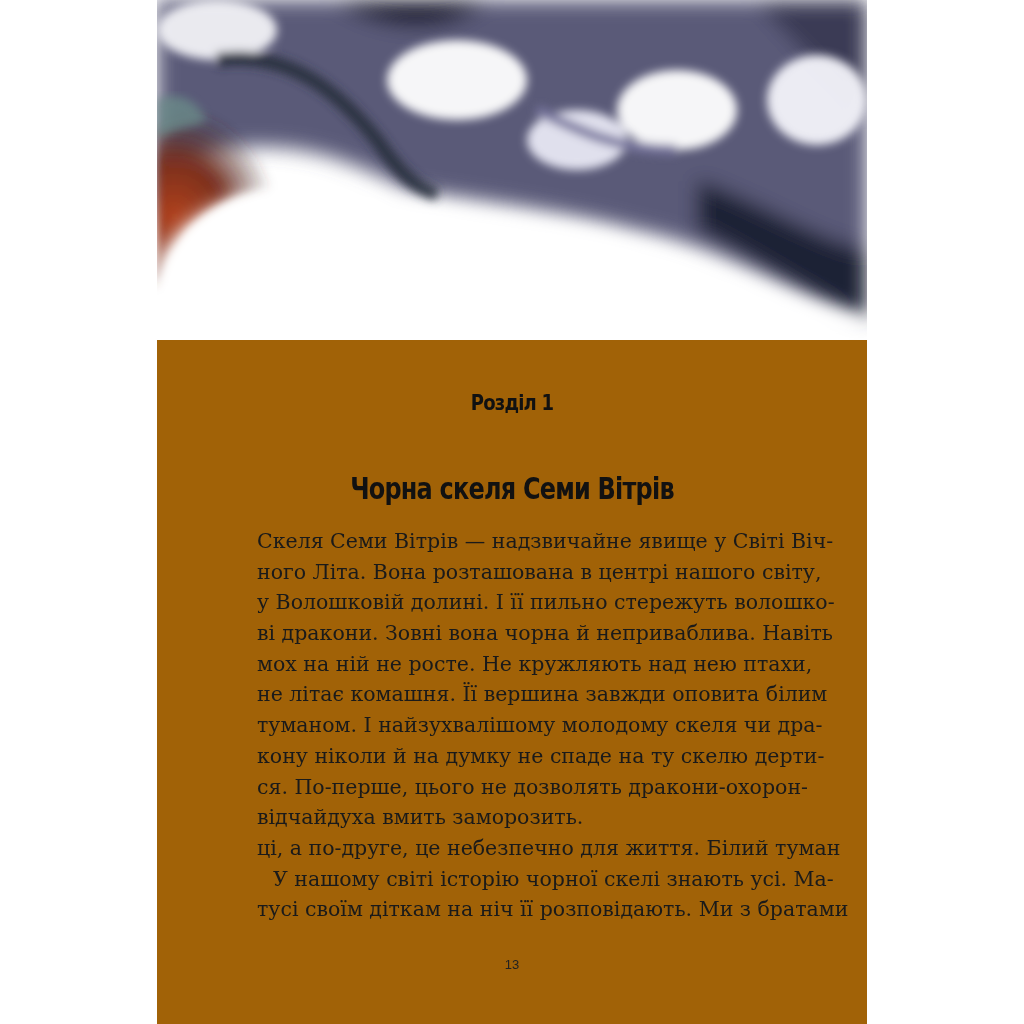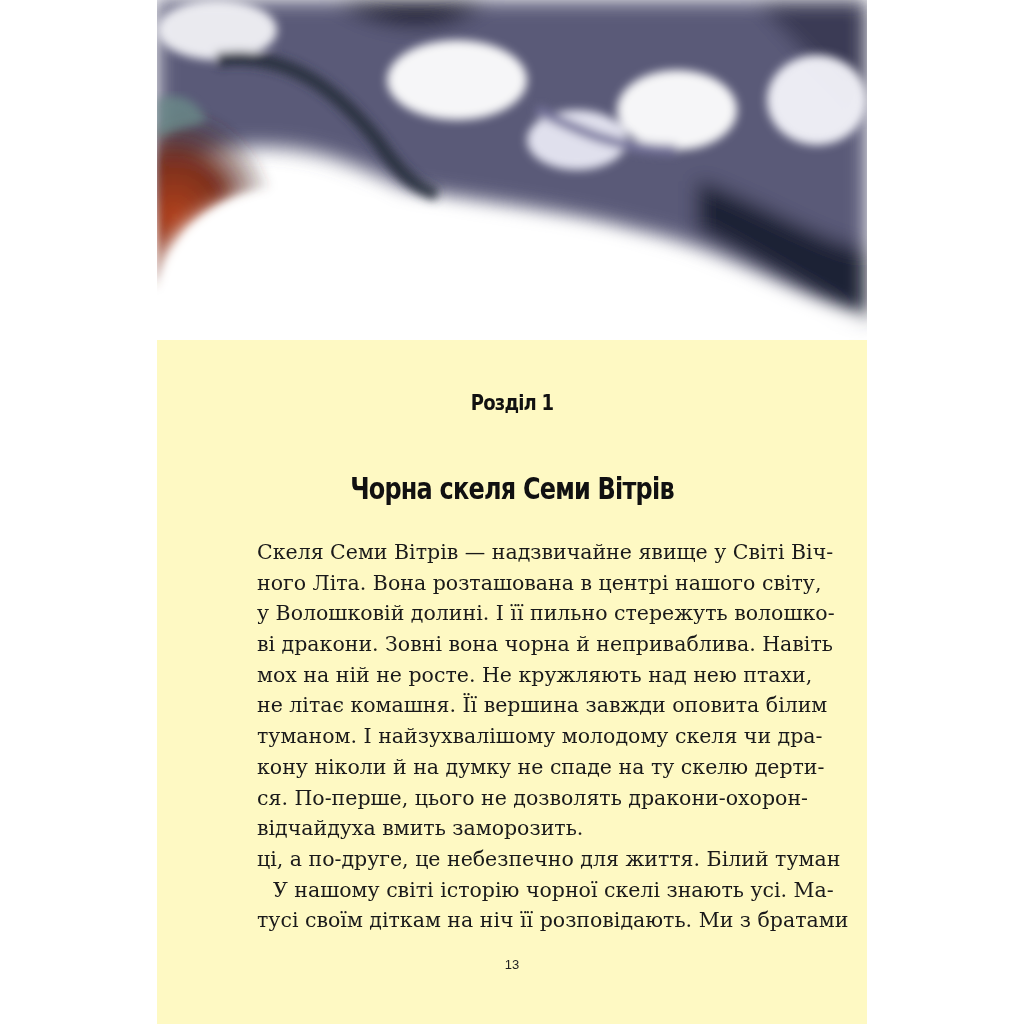--- a/index.html
+++ b/index.html
@@ -1,25 +1,25 @@
 <!DOCTYPE html>
 <html><head>
 <meta charset="utf-8">
 <style>
   html, body { margin:0; padding:0; background:#ffffff; }
   body { width:1024px; height:1024px; position:relative; overflow:hidden; }
-  .page { position:absolute; left:157px; top:0; width:710px; height:1024px; background:#fef9c3; overflow:hidden; }
+  .page { position:absolute; left:157px; top:0; width:710px; height:1024px; background:#a16207; overflow:hidden; }
   .spine { position:absolute; left:157px; top:0; width:3px; height:1024px;
     background:linear-gradient(to bottom,#5a4a3a 0%,#6a4a2a 30%,#d8a040 32%,#2a2a3a 36%,#3a4a3a 45%,#b0b0b0 50%,#2a2a5a 56%,#2a5a5a 65%,#3a3a2a 75%,#d8a040 84%,#4a3a2a 88%,#c89030 92%,#3a2a1a 100%); }
   .art { position:absolute; left:0; top:0; width:710px; height:340px; }
   .chapter { position:absolute; left:0; width:710px; top:390px; text-align:center;
     font-family:"DejaVu Sans", sans-serif; font-weight:bold; font-size:22px; color:#111; letter-spacing:-1px; transform:scaleX(0.82); }
   .title { position:absolute; left:0; width:710px; top:471px; text-align:center;
     font-family:"DejaVu Sans", sans-serif; font-weight:bold; font-size:30px; color:#111; letter-spacing:-1px; transform:scaleX(0.80); }
-  .body-text { position:absolute; left:100px; top:537px; width:510px;
+  .body-text { position:absolute; left:100px; top:526px; width:510px;
     font-family:"DejaVu Serif", serif; font-size:20.5px; color:#1a1a1a; }
   .line { height:30.7px; line-height:30.7px; white-space:nowrap; text-align:justify; text-align-last:justify; }
   .line.last { text-align-last:left; }
   .line.indent { padding-left:16px; }
   .page-num { position:absolute; left:0; width:710px; top:957px; text-align:center;
     font-family:Liberation Sans, sans-serif; font-size:13px; color:#222; }
 </style>
 </head>
 <body>
 

